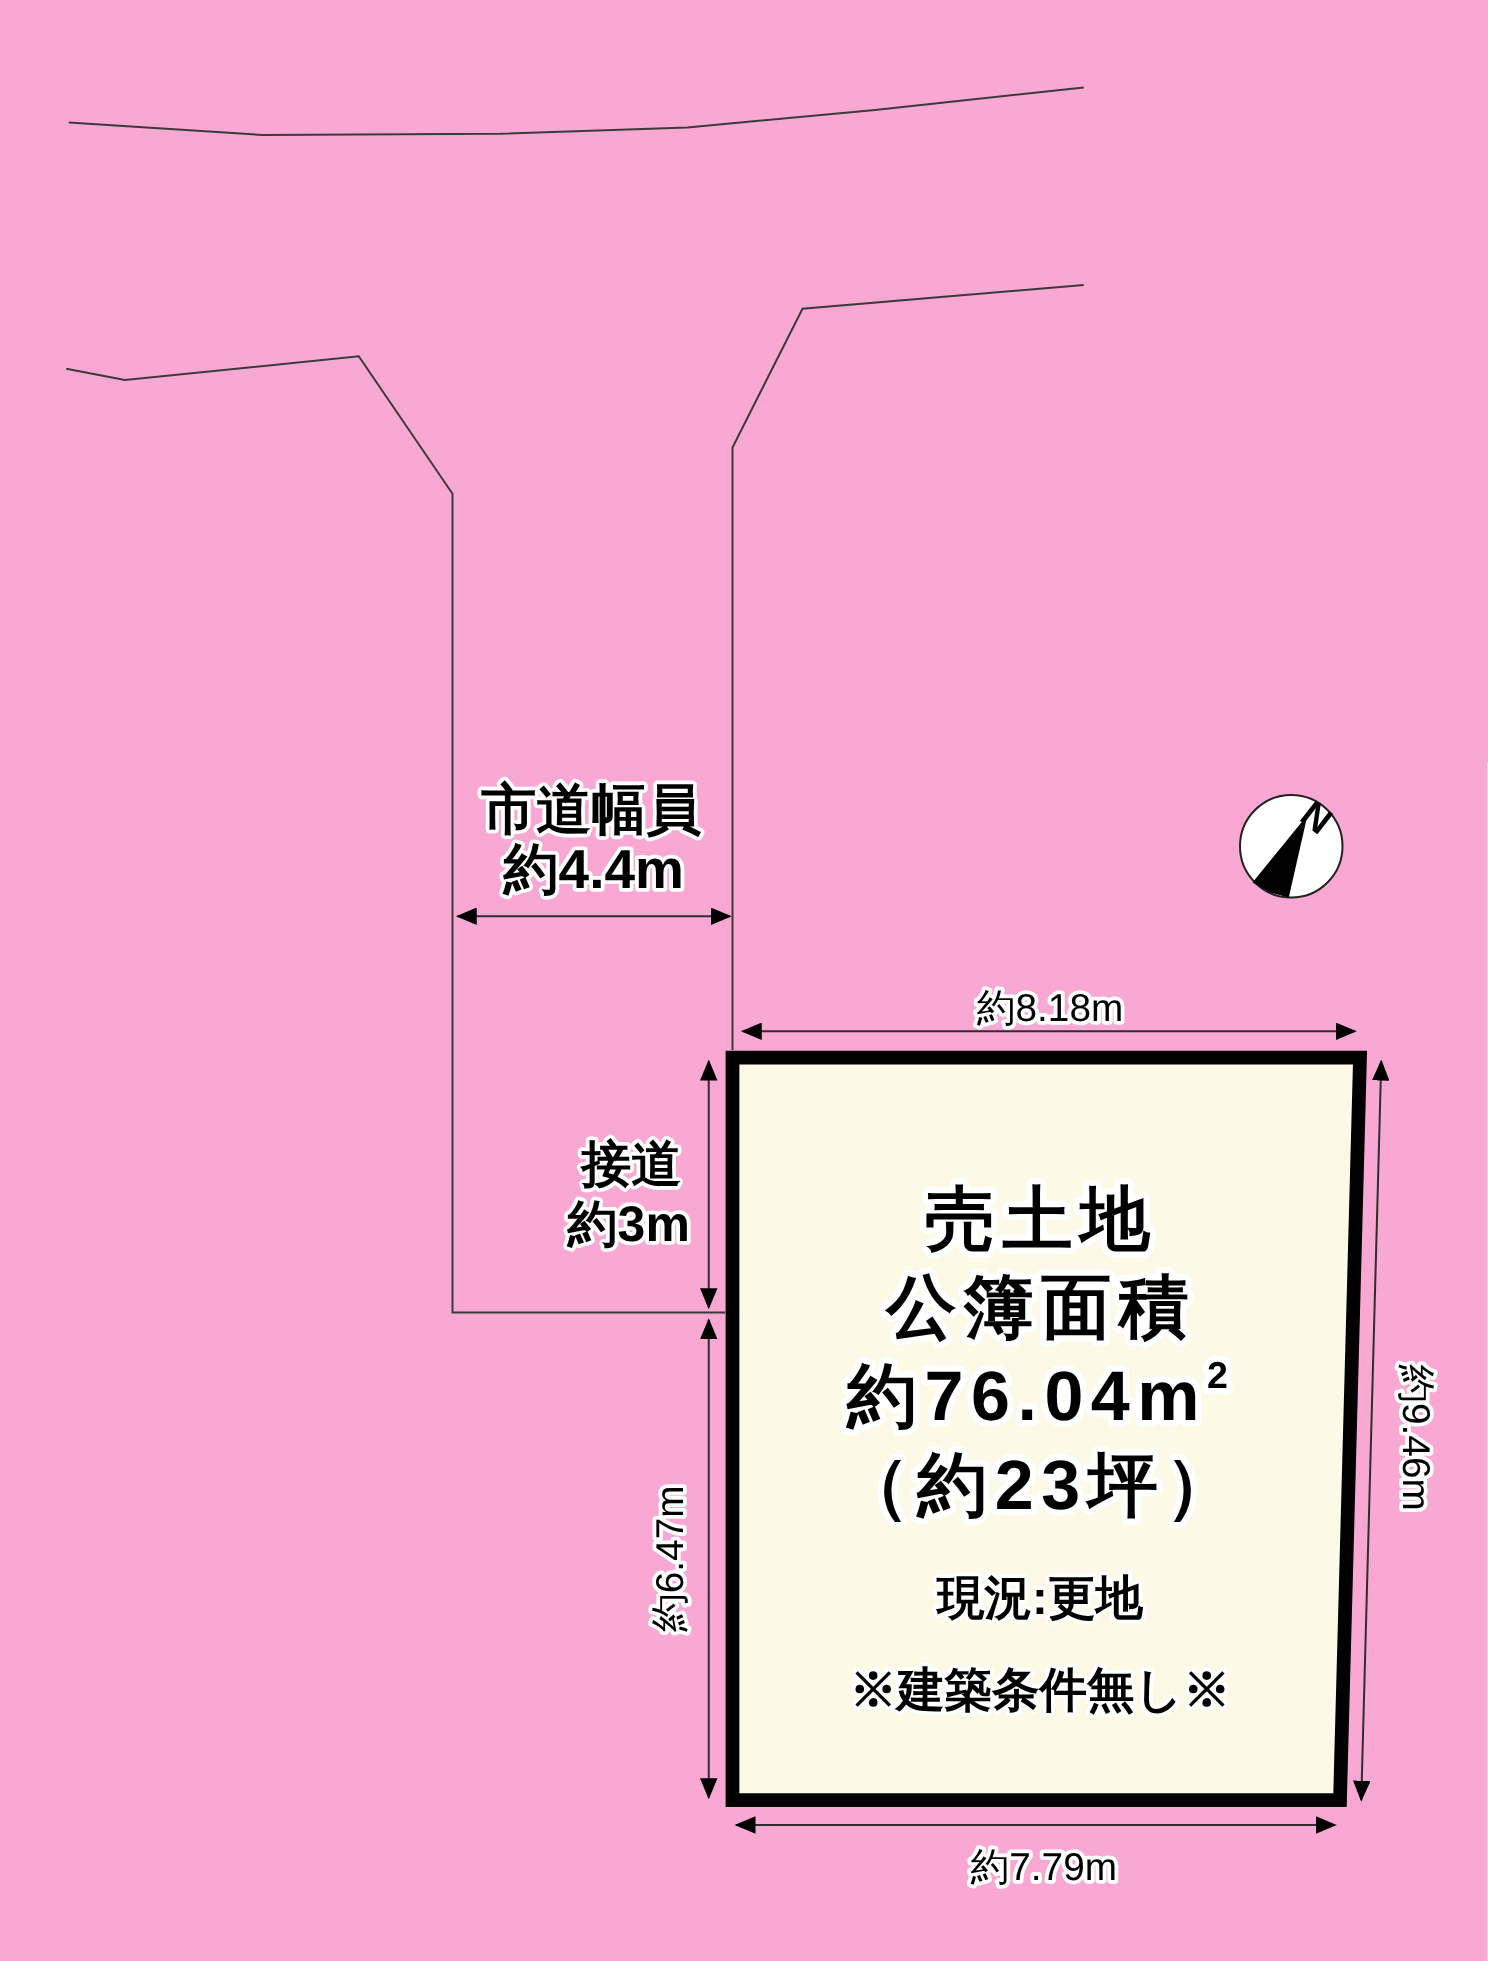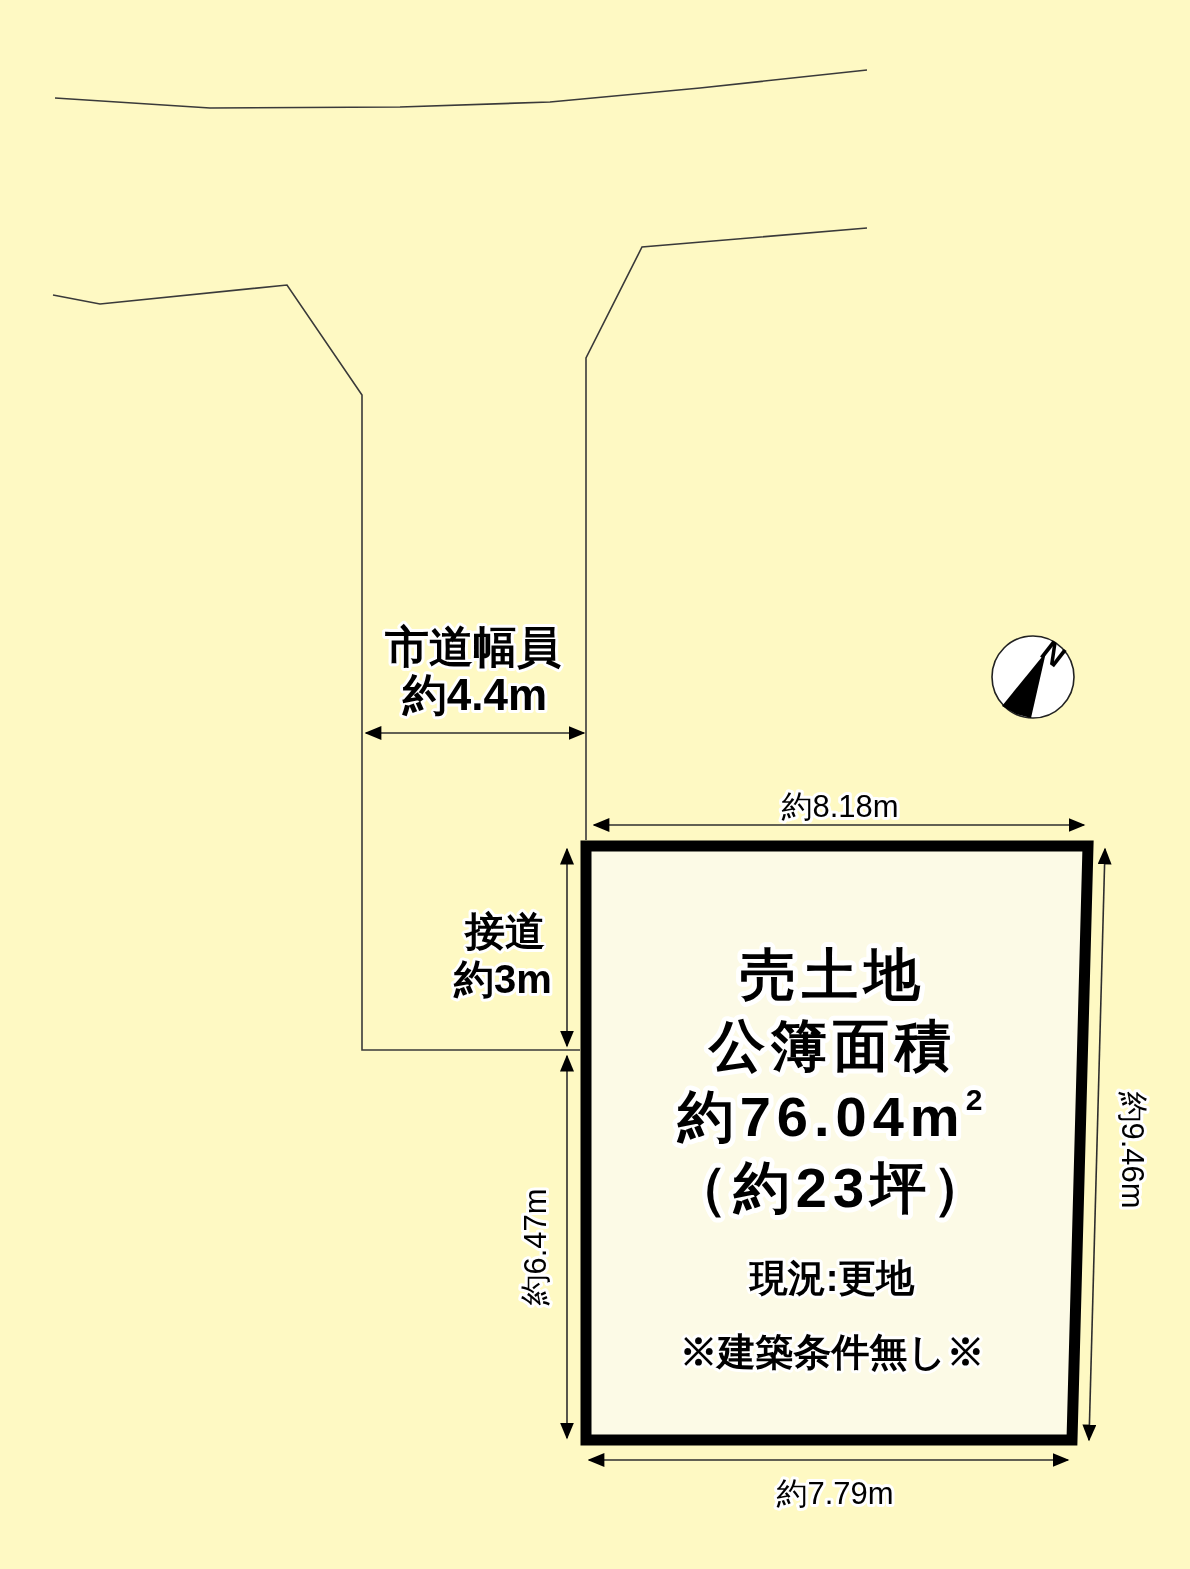--- a/index.html
+++ b/index.html
@@ -1,16 +1,16 @@
 <!DOCTYPE html>
 <html><head>
 <meta charset="utf-8">
 <style>
   html,body{margin:0;padding:0;background:#ffffff;}
-  #stage{position:relative;width:1190px;height:1569px;background:#fef9c3;overflow:hidden;
+  #stage{position:relative;width:1190px;height:1569px;background:#f9a8d4;overflow:hidden;
          font-family:"Liberation Sans", sans-serif;}
   svg{position:absolute;left:0;top:0;}
   text{fill:#000000;font-family:"Liberation Sans", sans-serif;}
   .halo{paint-order:stroke;stroke:#ffffff;stroke-width:10px;stroke-linejoin:round;}
   .halo-sm{paint-order:stroke;stroke:#ffffff;stroke-width:6px;stroke-linejoin:round;}
   .roadline{fill:none;stroke:#3a3a3a;stroke-width:1.6;}
   .dimline{stroke:#2e2e2e;stroke-width:1.6;}
   .big{font-size:56px;font-weight:bold;letter-spacing:6px;}
   .mid{font-size:38px;font-weight:bold;}
   .note{font-size:38px;font-weight:bold;}

